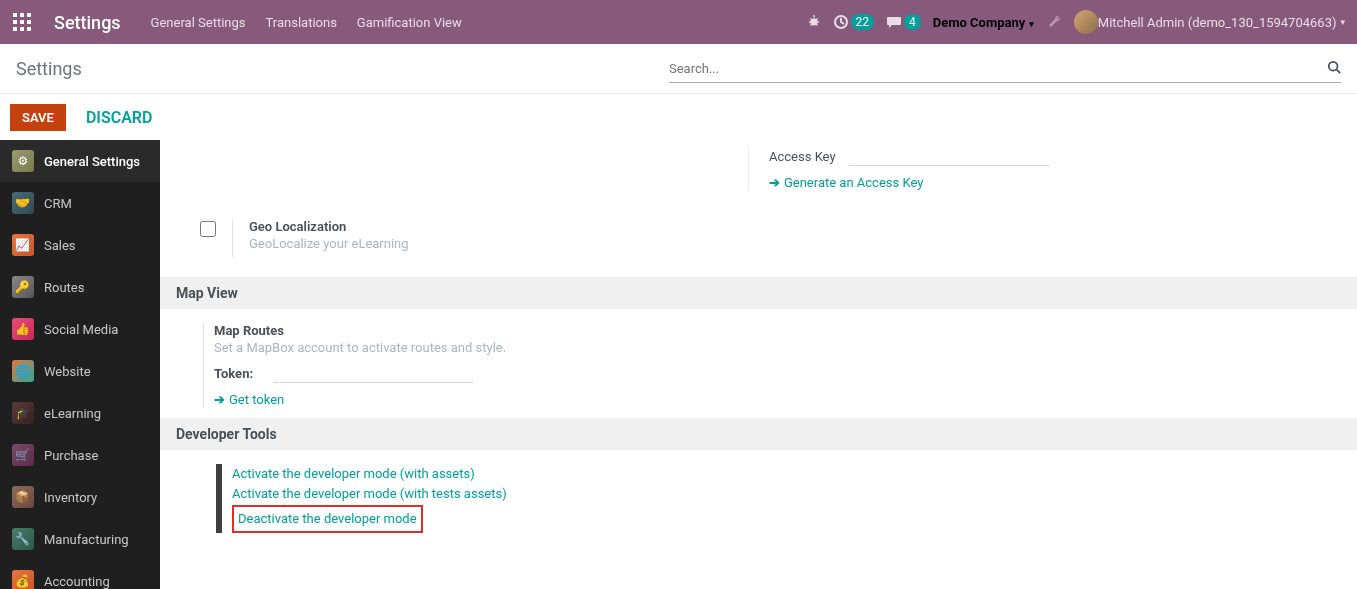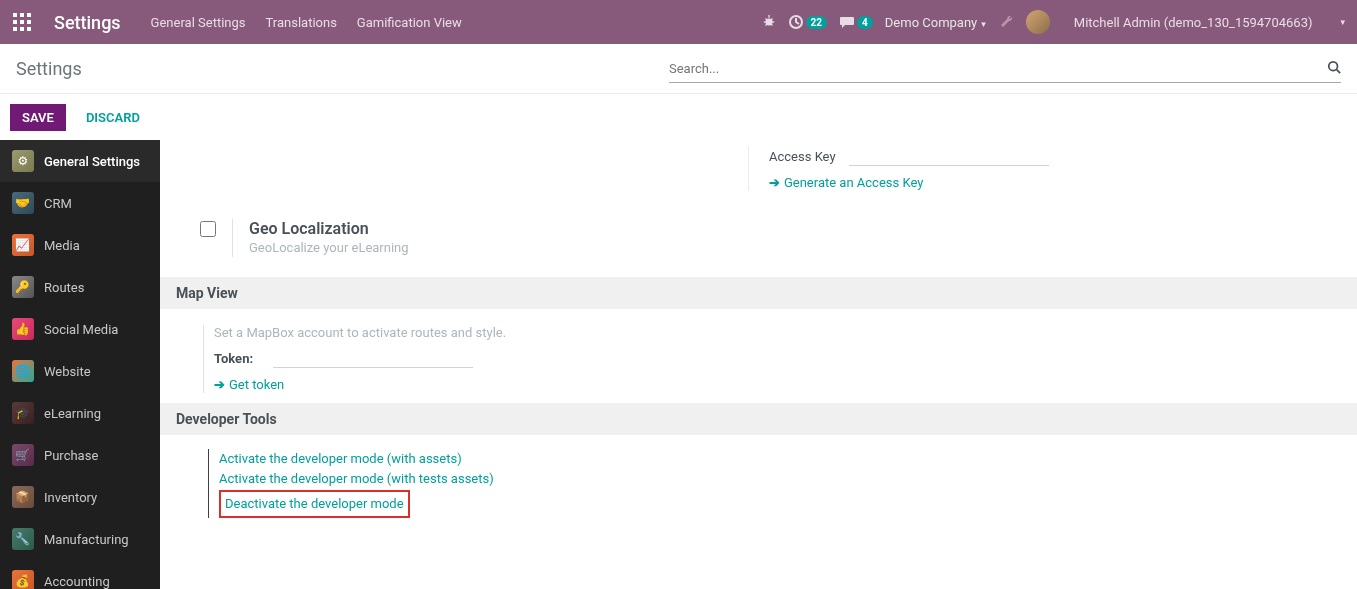--- a/index.html
+++ b/index.html
@@ -8,38 +8,38 @@
 
 .navbar { height: 44px; background: #875a7b; display: flex; align-items: center; color: #fff; font-size: 13px; }
 .navbar .apps-icon { width: 44px; height: 44px; display: flex; align-items: center; justify-content: center; cursor: pointer; }
 .navbar .apps-icon svg { width: 18px; height: 18px; fill: #fff; }
 .navbar .brand { font-size: 18px; font-weight: 500; padding: 0 20px 0 10px; }
 .navbar .menu-items { display: flex; gap: 0; }
 .navbar .menu-item { padding: 0 10px; height: 44px; display: flex; align-items: center; cursor: pointer; color: #e8dde4; }
 .navbar .spacer { flex: 1; }
 .navbar .right-items { display: flex; align-items: center; gap: 12px; padding-right: 12px; }
 .navbar .icon-btn { position: relative; display: flex; align-items: center; cursor: pointer; color: #e8dde4; }
-.navbar .badge { background: #00a09d; color: #fff; border-radius: 10px; font-size: 10px; padding: 1px 5px; font-weight: 700; margin-left: 2px; }
-.navbar .company { cursor: pointer; color: #e5e5e5; }
+.navbar .badge { background: #00a09d; color: #fff; border-radius: 10px; font-size: 12px; padding: 1px 5px; font-weight: 400; margin-left: 2px; }
+.navbar .company { cursor: pointer; color: #000000; font-weight: bold; }
 .navbar .wrench { color: #b795a7; cursor: pointer; }
-.navbar .user { display: flex; align-items: center; gap: 24px; cursor: pointer; color: #e8dde4; }
+.navbar .user { display: flex; align-items: center; gap: 0; cursor: pointer; color: #e8dde4; }
 .navbar .avatar { width: 24px; height: 24px; border-radius: 50%; background: linear-gradient(135deg, #d4a574, #8b6f47); }
 .navbar .caret { font-size: 9px; margin-left: 4px; }
 
 
 .control-bar { height: 50px; display: flex; align-items: center; padding: 0 16px; border-bottom: 1px solid #e9ecef; }
 .control-bar .page-title { font-size: 18px; color: #6c757d; }
 .control-bar .search-wrap { margin-left: auto; width: 672px; display: flex; align-items: center; border-bottom: 1px solid #aaa; }
 .control-bar .search-input { flex: 1; border: none; outline: none; font-size: 13px; padding: 6px 0; background: transparent; }
 .control-bar .search-icon { color: #495057; cursor: pointer; }
 
 
 .action-bar { height: 46px; display: flex; align-items: center; padding: 0 10px; gap: 10px; }
-.btn-save { background: #701a75; color: #fff; border: none; padding: 6px 12px; font-size: 13px; font-weight: 600; cursor: pointer; text-transform: uppercase; }
-.btn-discard { background: transparent; color: #00a09d; border: none; padding: 6px 10px; font-size: 13px; font-weight: 600; cursor: pointer; text-transform: uppercase; }
+.btn-save { background: #c2410c; color: #fff; border: none; padding: 6px 12px; font-size: 13px; font-weight: 600; cursor: pointer; text-transform: uppercase; }
+.btn-discard { background: transparent; color: #00a09d; border: none; padding: 6px 10px; font-size: 16px; font-weight: 600; cursor: pointer; text-transform: uppercase; }
 
 
 .content-wrap { display: flex; height: calc(589px - 44px - 50px - 46px); }
 
 
 .sidebar { width: 160px; background: #1f1f1f; color: #ddd; overflow-y: auto; position: relative; }
 .sidebar::-webkit-scrollbar { width: 8px; }
 .sidebar::-webkit-scrollbar-thumb { background: #555; }
 .sidebar-item { display: flex; align-items: center; gap: 10px; padding: 10px 12px; font-size: 13px; cursor: pointer; color: #c8c8c8; }
 .sidebar-item.active { color: #fff; font-weight: 500; background: #2a2a2a; }
@@ -68,34 +68,34 @@
 .field-row { display: flex; align-items: center; margin-bottom: 6px; }
 .field-label { font-size: 13px; color: #495057; width: 80px; }
 .field-input { border: none; border-bottom: 1px solid #ced4da; width: 200px; font-size: 13px; padding: 2px 0; outline: none; }
 
 .link-action { color: #00a09d; font-size: 13px; text-decoration: none; cursor: pointer; display: inline-flex; align-items: center; gap: 4px; }
 .link-action .arrow { font-weight: bold; }
 
 .checkbox-block { display: flex; align-items: flex-start; gap: 16px; padding: 8px 40px 20px; }
 .checkbox-block input[type=checkbox] { width: 16px; height: 16px; margin-top: 2px; cursor: pointer; }
 .checkbox-block .cb-divider { width: 1px; height: 38px; background: #dee2e6; }
-.checkbox-block .cb-content .cb-title { font-size: 16px; font-weight: 600; color: #495057; }
+.checkbox-block .cb-content .cb-title { font-size: 13px; font-weight: 600; color: #495057; }
 .checkbox-block .cb-content .cb-desc { font-size: 13px; color: #adb5bd; margin-top: 2px; }
 
 .section-header { background: #f0f0f0; padding: 8px 16px; font-size: 14px; font-weight: 700; color: #495057; }
 
 .sub-block { padding: 14px 40px 10px; border-left: 3px solid transparent; }
 .sub-block .sb-title { font-size: 13px; font-weight: 700; color: #495057; }
 .sub-block .sb-desc { font-size: 13px; color: #adb5bd; margin-top: 2px; margin-bottom: 8px; }
 .sub-block .sb-field { display: flex; align-items: center; gap: 20px; margin-bottom: 6px; }
 .sub-block .sb-field label { font-size: 13px; font-weight: 700; color: #495057; }
 .sub-block .sb-field input { border: none; border-bottom: 1px solid #ced4da; width: 200px; font-size: 13px; padding: 2px 0; outline: none; }
 
 .dev-links { padding: 14px 40px; }
-.dev-links .bordered-links { margin-left: 8px; border-left: 1px solid #404040; padding-left: 10px; }
+.dev-links .bordered-links { margin-left: 16px; border-left: 6px solid #404040; padding-left: 10px; }
 .dev-links a { display: block; color: #00a09d; font-size: 13px; text-decoration: none; line-height: 1.5; cursor: pointer; }
 .dev-links .highlighted { border: 2px solid #d9302c; padding: 2px 4px; display: inline-block; margin-top: 2px; }
 
 .bug-icon { width: 14px; height: 14px; }
 </style>
 </head>
 <body>
 
 <div class="navbar">
   <div class="apps-icon">
@@ -184,21 +184,21 @@
     <div class="sidebar-item active">
         <div class="s-icon ic-general">⚙</div>
         <span>General Settings</span>
       </div>
     <div class="sidebar-item">
         <div class="s-icon ic-crm">🤝</div>
         <span>CRM</span>
       </div>
     <div class="sidebar-item">
         <div class="s-icon ic-sales">📈</div>
-        <span>Media</span>
+        <span>Sales</span>
       </div>
     <div class="sidebar-item">
         <div class="s-icon ic-rental">🔑</div>
         <span>Routes</span>
       </div>
     <div class="sidebar-item">
         <div class="s-icon ic-social">👍</div>
         <span>Social Media</span>
       </div>
     <div class="sidebar-item">
@@ -249,20 +249,21 @@
       <div class="cb-content">
         <div class="cb-title">Geo Localization</div>
         <div class="cb-desc">GeoLocalize your eLearning</div>
       </div>
     </div>
 
     <div class="section-header">Map View</div>
 
     <div class="sub-block">
       <div class="bordered" style="border-left:1px solid #dee2e6; padding-left:10px; margin-left:0;">
+        <div class="sb-title">Map Routes</div>
         <div class="sb-desc">Set a MapBox account to activate routes and style.</div>
         <div class="sb-field">
           <label>Token:</label>
           <input style="">
         </div>
         <a class="link-action">
             <span class="arrow">➔</span>
             <span>Get token</span>
           </a>
       </div>

